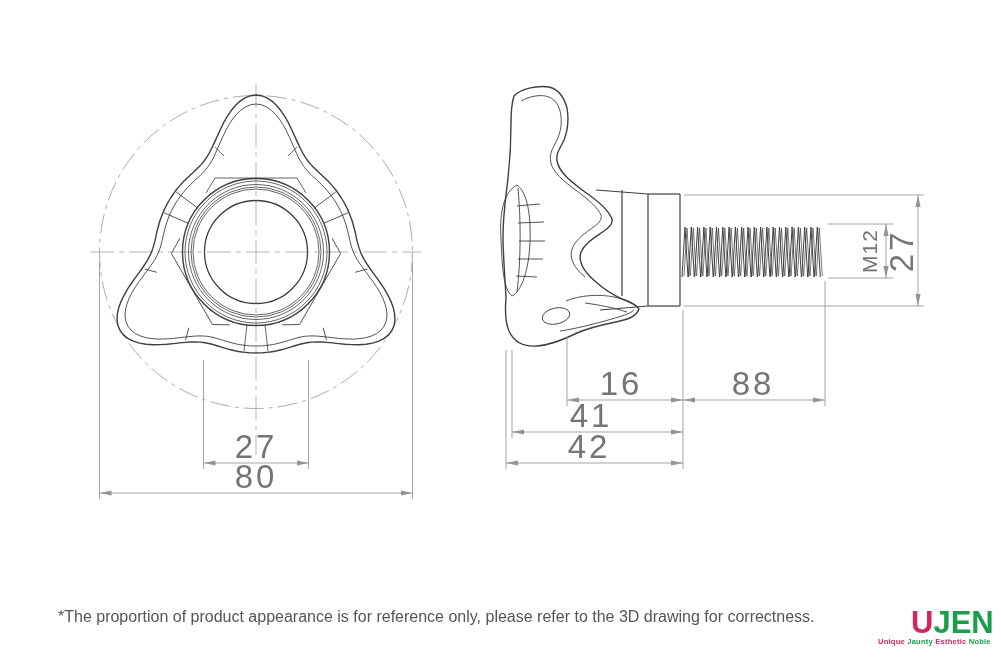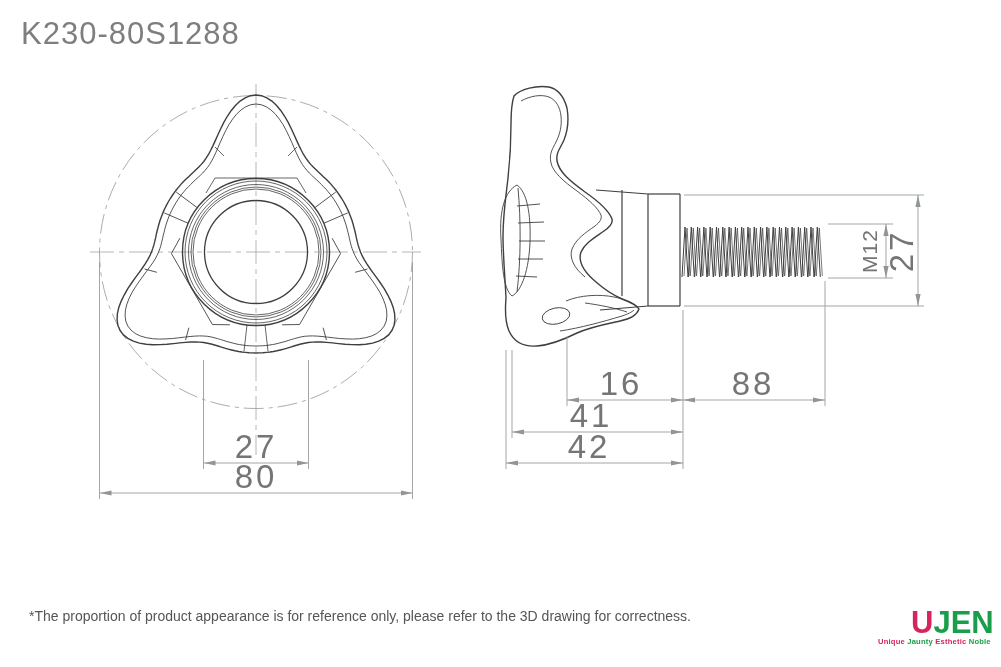--- a/index.html
+++ b/index.html
@@ -6,31 +6,30 @@
   .page{position:relative;width:1001px;height:667px;background:#fff;overflow:hidden;
         font-family:"Liberation Sans",sans-serif;}
   .title{position:absolute;left:21px;top:16px;font-size:31px;letter-spacing:1px;
          color:#7e7e7e;font-weight:400;}
   svg{position:absolute;left:0;top:0;}
   svg text{font-family:"Liberation Sans",sans-serif;fill:#757575;}
   .dim-num{font-size:33px;letter-spacing:3px;}
   .dim-num-sm{font-size:21px;letter-spacing:1px;}
   .footnotes{position:absolute;left:29px;top:609px;color:#4c4c4c;}
   .fn-zh{font-size:13px;line-height:17px;}
-  .fn-en{font-size:14px;line-height:15px;color:#555;}
+  .fn-en{font-size:16px;line-height:15px;color:#555;margin-left:29px;}
   .logo{position:absolute;left:878px;top:609px;width:112px;text-align:left;}
   .logo-word{font-size:31px;font-weight:bold;letter-spacing:0px;line-height:28px;margin-left:33px;}
   .logo-tagline{font-size:7.6px;font-weight:bold;letter-spacing:0.2px;white-space:nowrap;}
 </style>
 </head>
 <body>
 
 <div class="page">
 
-  <div class="title">K230-80S1288</div>
 
   <svg width="1001" height="667" viewBox="0 0 1001 667">
     <defs>
       <marker id="arr" viewBox="0 0 12 6" refX="12" refY="3" markerWidth="12" markerHeight="6" orient="auto-start-reverse" markerUnits="userSpaceOnUse">
         <path d="M12,3 L0,0.4 L0,5.6 Z" fill="#8f9598"></path>
       </marker>
     </defs>
 
     <g fill="none" stroke="#3f3f3f" stroke-width="1.2">
 

